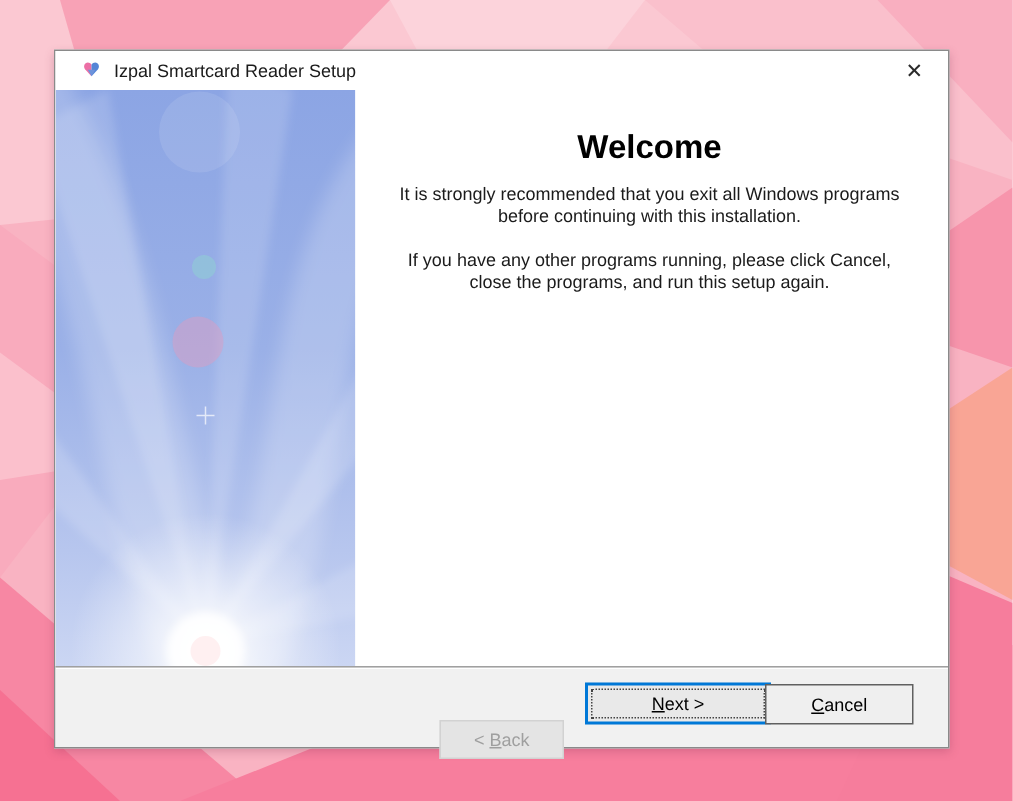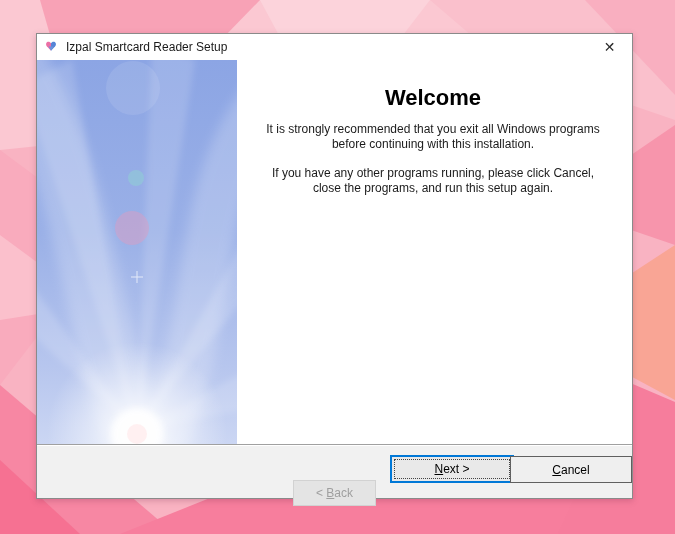--- a/index.html
+++ b/index.html
@@ -17,21 +17,21 @@
     background: #ffffff;
     border: 1px solid #8a8a8a;
     box-shadow: 0 2px 6px rgba(120,40,70,0.25);
     display: flex; flex-direction: column;
   }
 
   .titlebar {
     height: 26px; flex: 0 0 26px;
     background: #ffffff;
     display: flex; align-items: center;
-    padding-left: 6px;
+    padding-left: 16px;
     position: relative;
   }
   .app-icon { width: 16px; height: 16px; margin-right: 7px; display: inline-block; }
   .title-text { font-size: 12px; color: #1a1a1a; }
   .close-btn {
     position: absolute; right: 0; top: 0;
     width: 45px; height: 26px;
     background: transparent; border: none;
     font-family: "Liberation Sans", sans-serif;
     font-size: 14px; color: #2b2b2b;
@@ -70,21 +70,21 @@
     left: 256px; width: 83px; height: 26px;
     background: #e4e4e4; border: 1px solid #d2d2d2;
     color: #9f9f9f; cursor: default; margin-top: 24px;
   }
   .btn-next {
     left: 353px; width: 124px; height: 28px; top: 10px;
     background: #e9e9e9; border: 2px solid #0078d7;
     outline: 1px dotted #444444; outline-offset: -5px;
   }
   .btn-cancel {
-    left: 473px; width: 122px; height: 27px;
+    left: 473px; width: 99px; height: 27px;
     background: #efefef; border: 1px solid #606060;
   }
 </style>
 </head>
 <body>
 
 <svg class="bg-pattern" viewBox="0 0 675 534" preserveAspectRatio="none" aria-hidden="true">
   <rect x="0" y="0" width="675" height="534" fill="#f9b3c2"></rect>
   <polygon points="0,0 675,0 675,80 0,150" fill="#fbc8d2"></polygon>
   <polygon points="40,0 260,0 90,175" fill="#f8a2b6"></polygon>

